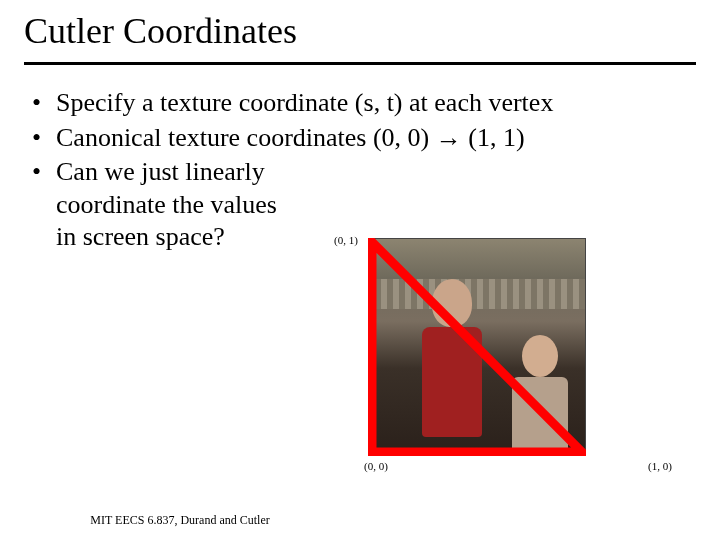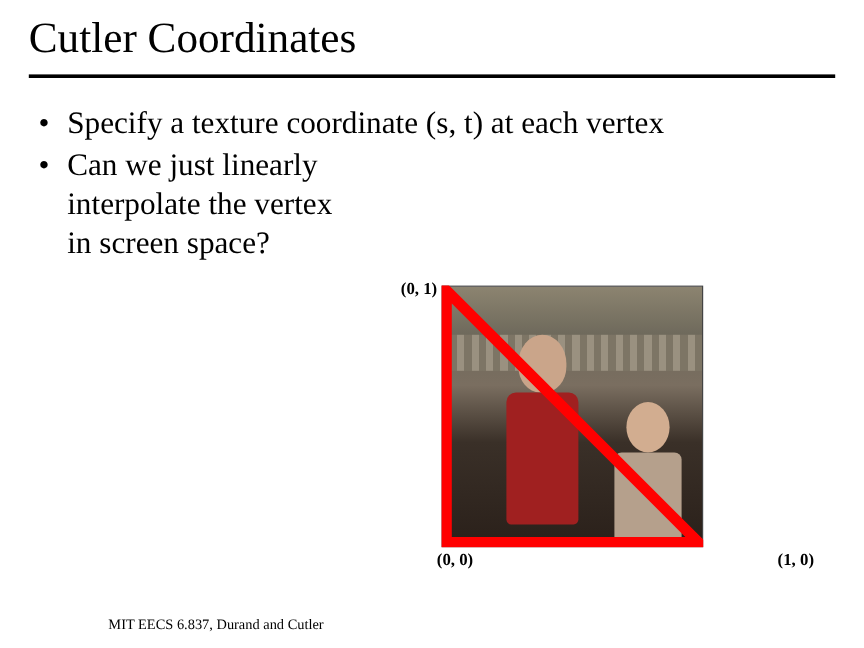--- a/index.html
+++ b/index.html
@@ -73,24 +73,23 @@
   .tri-svg {
     position: absolute;
     left: 36px;
     top: 20px;
     width: 218px;
     height: 218px;
     pointer-events: none;
   }
   .coord-label {
     position: absolute;
-    font-size: 14px;
+    font-size: 11px;
     font-family: "Times New Roman", serif;
     white-space: nowrap;
-    font-weight: bold;
   }
   .lbl-01 { left: 2px; top: 16px; }
   .lbl-00 { left: 8px; top: 242px; margin-left: 24px; }
   .lbl-10 { left: 316px; top: 242px; }
   .footer {
     position: absolute;
     bottom: 12px;
     left: 0;
     width: 360px;
     text-align: center;
@@ -98,22 +97,23 @@
   }
 </style>
 </head>
 <body>
 
 <div class="slide">
   <h1 class="title">Cutler Coordinates</h1>
   <hr class="title-rule">
   <ul class="bullets">
     <li>Specify a texture coordinate (s, t) at each vertex</li>
+    <li>Canonical texture coordinates (0, 0) → (1, 1)</li>
     <li style="white-space:pre-line;width:300px"><span>Can we just linearly
-interpolate the vertex
+coordinate the values
 in screen space?</span></li>
   </ul>
 </div>
 
 <div class="figure">
   <div class="photo">
     <div class="bg-fence"></div>
     <div class="person1">
       <div class="hair"></div>
         <div class="head"></div>

